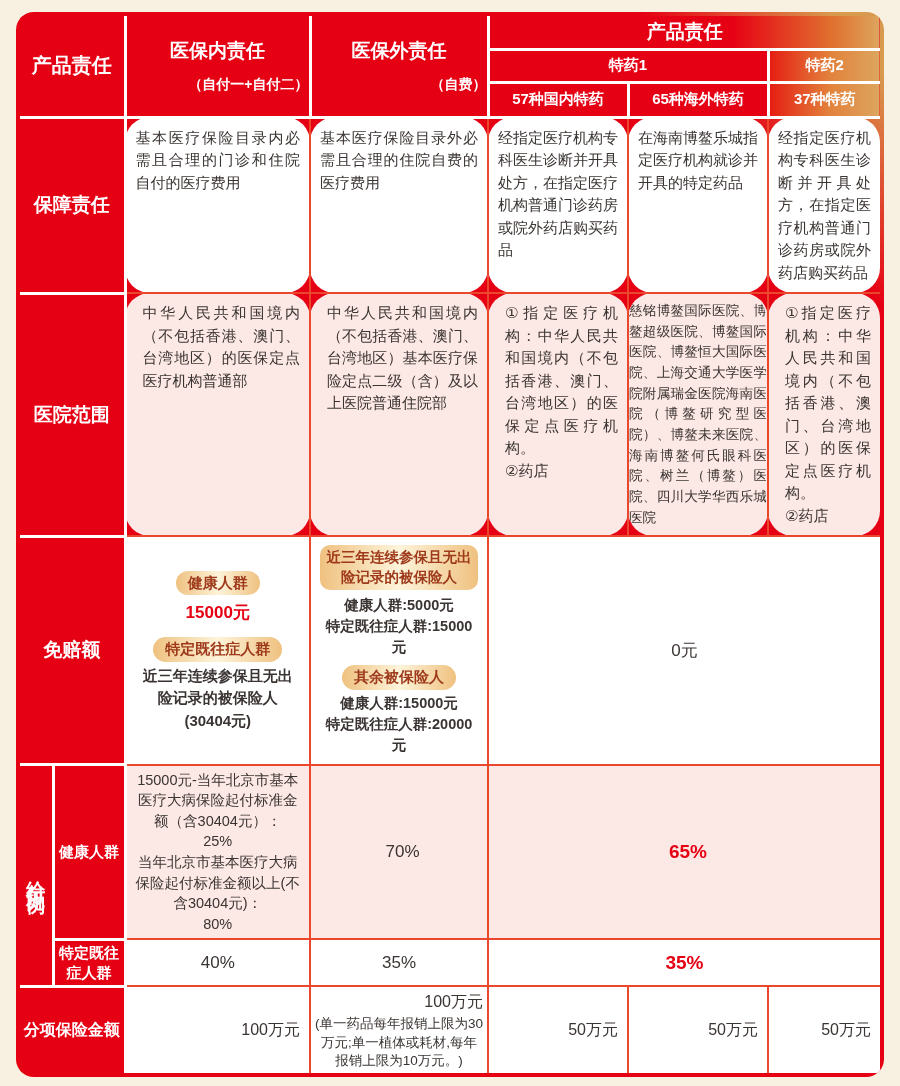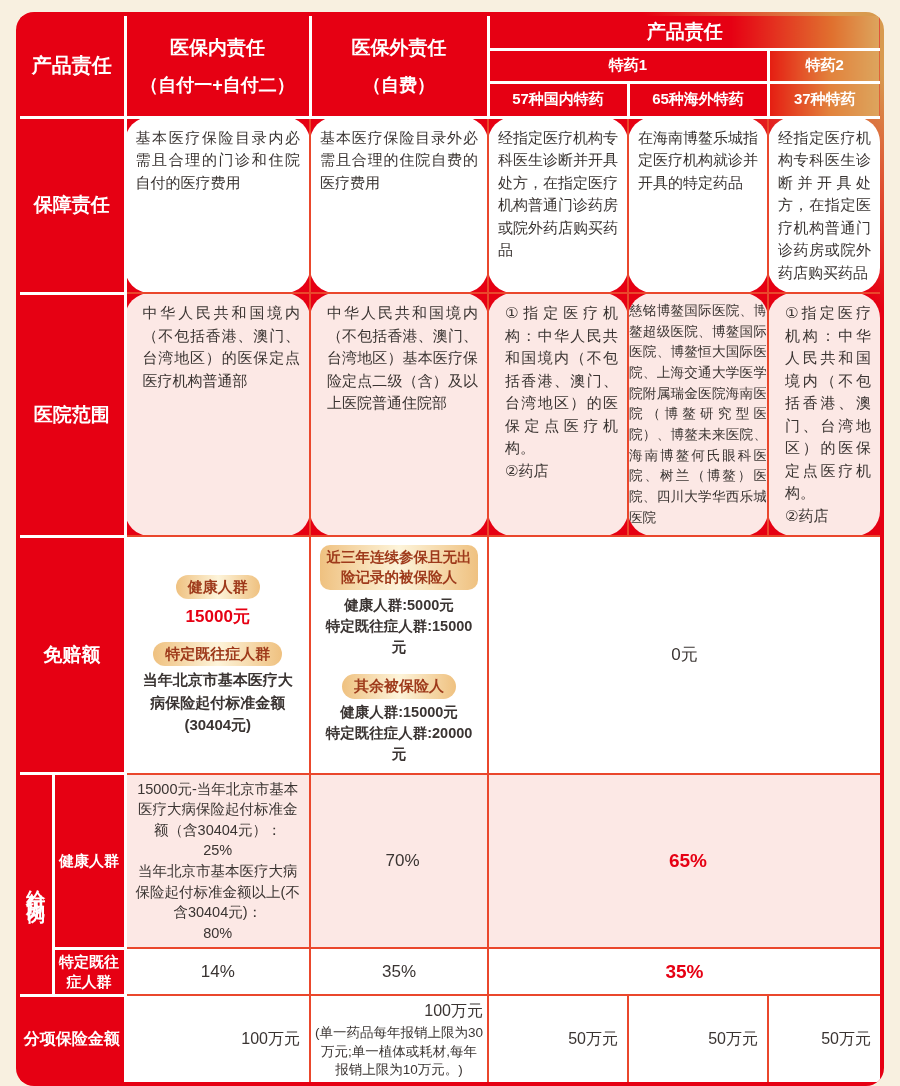--- a/index.html
+++ b/index.html
@@ -33,21 +33,21 @@
     border-right:2px solid var(--grid-red,#ea472c); border-bottom:2px solid var(--grid-red,#ea472c);
     font-size:15px; line-height:1.5; font-weight:500; color:var(--ink,#3a3432);
     padding:8px 9px;
   }
   tr>td:last-child{border-right:none;}
   tr.last>td{border-bottom:none;}
   .g-duty{background:linear-gradient(90deg, var(--brand-red,#e60013) 62%, #e0712f 88%, var(--gold,#dca55e) 100%);}
   .g-t2{background:linear-gradient(90deg, #e51d12 0%, #e2823c 55%, var(--gold,#dca55e) 100%);margin-left:28px;}
   .h-big{font-size:20px;}
   .h-title{font-size:19px; font-weight:bold;}
-  .h-sub{font-size:18px; font-weight:bold; margin-top:12px;}
+  .h-sub{font-size:14px; font-weight:bold; margin-top:12px;text-align:right;}
   .h-s{font-size:15px;}
   .label{font-size:19px;}
   .label-sm{font-size:16px;}
   .vlabel{writing-mode:vertical-rl; text-orientation:upright; letter-spacing:5px; font-size:19px; padding:6px 0;}
   .sublabel{font-size:15px; line-height:1.3; padding:2px;}
   .pinkbg{background:var(--row-pink,#fce8e5);padding-left:16px;}
   .just{text-align:justify; text-align-last:left;border-radius:25px;}
   .mid{vertical-align:middle;}
   .num{font-size:17px; font-weight:400;}
   .redbig{color:var(--red-text,#e60013); font-weight:bold; font-size:19px;}
@@ -130,48 +130,48 @@
           <div>②药店</div>
         </td>
       </tr>
 
       <tr style="height:172px">
         <td class="label" colspan="2">免赔额</td>
         <td class="content mid ded-cell">
           <span class="pill">健康人群</span>
           <div class="red-amt">15000元</div>
           <span class="pill">特定既往症人群</span>
-          <div>当年北京市基本医疗大病保险起付标准金额(30404元)</div>
+          <div>近三年连续参保且无出险记录的被保险人(30404元)</div>
         </td>
         <td class="content mid">
           <span class="roundbox">近三年连续参保且无出险记录的被保险人</span>
           <div class="ded-line">健康人群:5000元</div>
           <div class="ded-line">特定既往症人群:15000元</div>
-          <span class="pill" style="margin-top:16px">其余被保险人</span>
+          <span class="pill" style="margin-top:7px">其余被保险人</span>
           <div class="ded-line">健康人群:15000元</div>
           <div class="ded-line">特定既往症人群:20000元</div>
         </td>
         <td class="content mid num" colspan="3">0元</td>
       </tr>
 
       <tr style="height:164px">
         <td class="label vlabel" rowspan="2">给付比例</td>
         <td class="label sublabel">健康人群</td>
         <td class="content mid pinkbg" style="padding:4px 8px">
           <div class="pay-line">15000元-当年北京市基本医疗大病保险起付标准金额（含30404元）：</div>
           <div class="pay-line">25%</div>
           <div class="pay-line">当年北京市基本医疗大病保险起付标准金额以上(不含30404元)：</div>
           <div class="pay-line">80%</div>
         </td>
         <td class="content mid pinkbg num">70%</td>
         <td class="content mid pinkbg redbig" colspan="3">65%</td>
       </tr>
       <tr style="height:47px">
         <td class="label sublabel">特定既往症人群</td>
-        <td class="content mid num">14%</td>
+        <td class="content mid num">40%</td>
         <td class="content mid num">35%</td>
         <td class="content mid redbig" colspan="3">35%</td>
       </tr>
 
       <tr class="last" style="height:81px">
         <td class="label label-sm" colspan="2">分项保险金额</td>
         <td class="content mid sum-main">100万元</td>
         <td class="content mid" style="padding:3px 4px">
           <div class="sum-main">100万元</div>
           <div class="sum-note">(单一药品每年报销上限为30万元;单一植体或耗材,每年报销上限为10万元。)</div>

